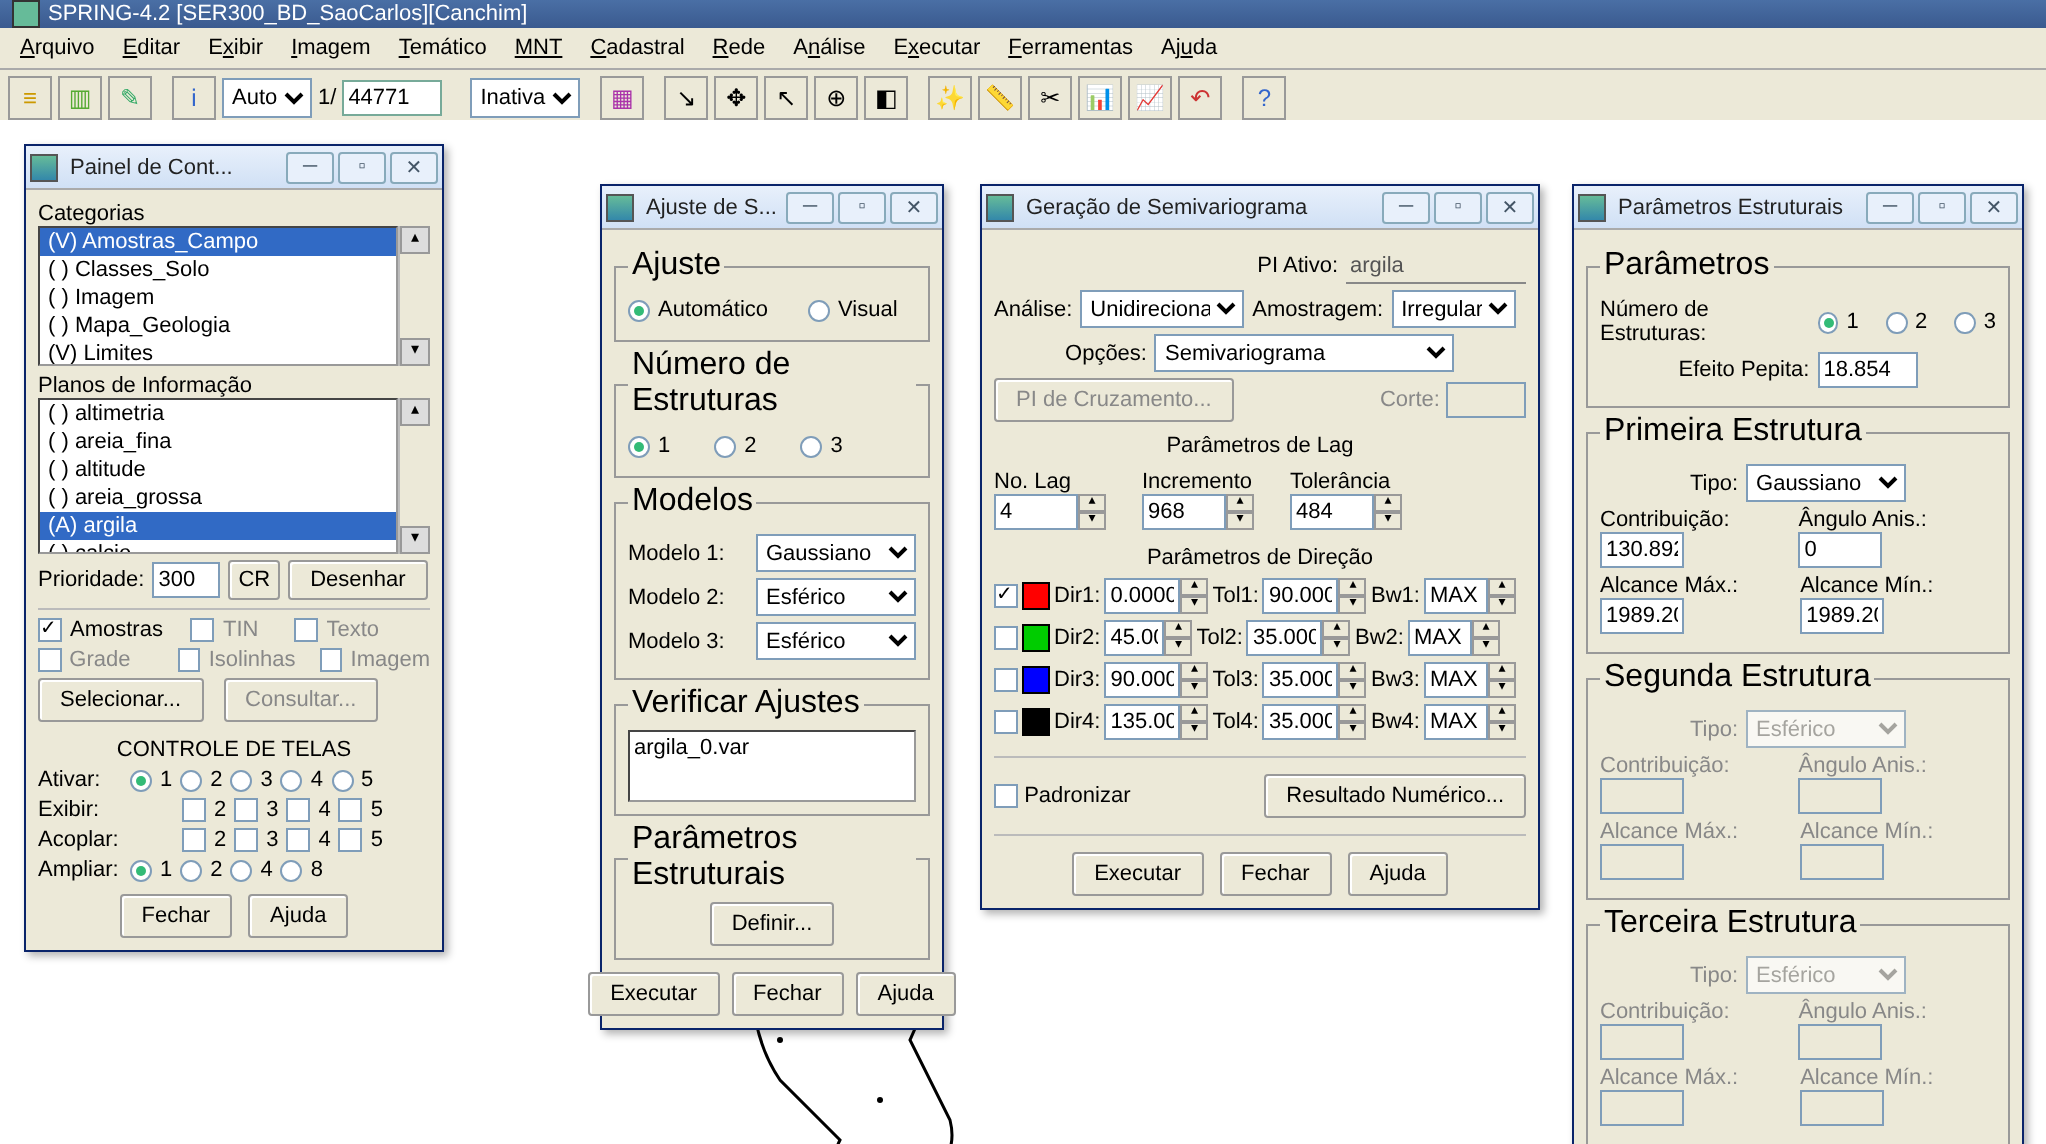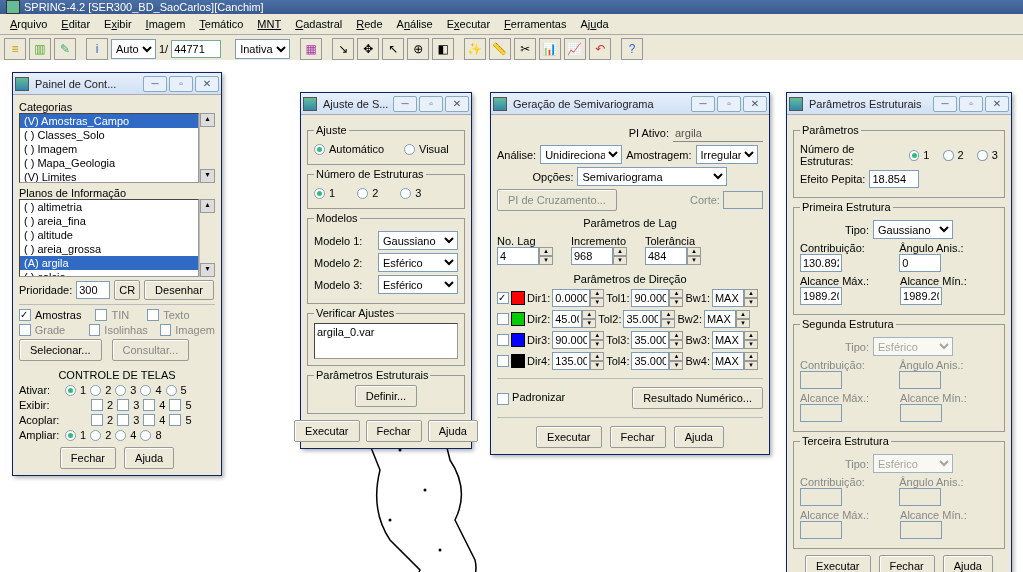--- a/index.html
+++ b/index.html
@@ -15,21 +15,21 @@
 .tinput { height: 18px; border: 1px solid #7a9; background: #fff; padding: 0 2px; }
 .canvas { position: absolute; left: 0; right: 0; top: 60px; bottom: 0; background: #fff; }
 .shape { position: absolute; left: 280px; top: 80px; }
 .window { position: absolute; background: #ece9d8; border: 1px solid #0a246a; box-shadow: 2px 2px 4px rgba(0,0,0,.3); }
 .titlebar { background: linear-gradient(#e8f0fb, #d0e0f5); height: 22px; display: flex; align-items: center; padding: 0 2px; border-bottom: 1px solid #aaa; }
 .titlebar .ticon { width: 14px; height: 14px; background: linear-gradient(#6b9,#38a); margin-right: 4px; border: 1px solid #555; }
 .titlebar .ttext { flex: 1; color: #222; padding-left: 2px; }
 .titlebar .wbtn { width: 24px; height: 16px; border: 1px solid #8ab; background: #e8f0fb; margin-left: 2px; display: flex; align-items: center; justify-content: center; font-size: 10px; color: #456; border-radius: 2px; }
 .body { padding: 6px; }
 fieldset { border: 1px solid #999; margin: 3px 0; padding: 4px 6px 6px; }
-legend { font-size: 11px; padding: 0 2px; }
+legend { font-size: 16px; padding: 0 2px; }
 .listbox { background: #fff; border: 1px inset #999; height: 70px; overflow: hidden; }
 .listbox div { padding: 1px 4px; }
 .listbox .sel { background: #316ac5; color: #fff; }
 input[type=text] { border: 1px solid #7f9db9; height: 18px; padding: 0 2px; background: #fff; }
 input[type=text]:disabled { background: #ece9d8; }
 select { border: 1px solid #7f9db9; height: 19px; background: #fff; }
 button { background: #ece9d8; border: 1px solid #999; border-radius: 2px; height: 22px; padding: 0 10px; box-shadow: inset 1px 1px #fff; cursor: default; }
 .btnrow { display: flex; gap: 8px; justify-content: center; margin-top: 6px; }
 .row { display: flex; align-items: center; gap: 4px; margin: 3px 0; }
 .row2 { display: flex; align-items: center; justify-content: space-between; margin: 3px 0; }
@@ -509,21 +509,21 @@
           <span>Número de Estruturas:</span>
         <span class="rad c"></span>
           <span>1</span>
         <span style="width:6px"></span>
           <span class="rad"></span>
           <span>2</span>
         <span style="width:6px"></span>
           <span class="rad"></span>
           <span>3</span>
         </div>
-      <div class="row" style="">
+      <div class="row" style="justify-content:center">
           <span>Efeito Pepita:</span>
           <input type="text" style="width: 50px;" value="18.854">
         </div>
     </fieldset>
     <fieldset>
         <legend>Primeira Estrutura</legend>
       <div class="row" style="justify-content:center">
           <span>Tipo:</span>
           <select style="width:80px"><option>Gaussiano</option></select>
         </div>

